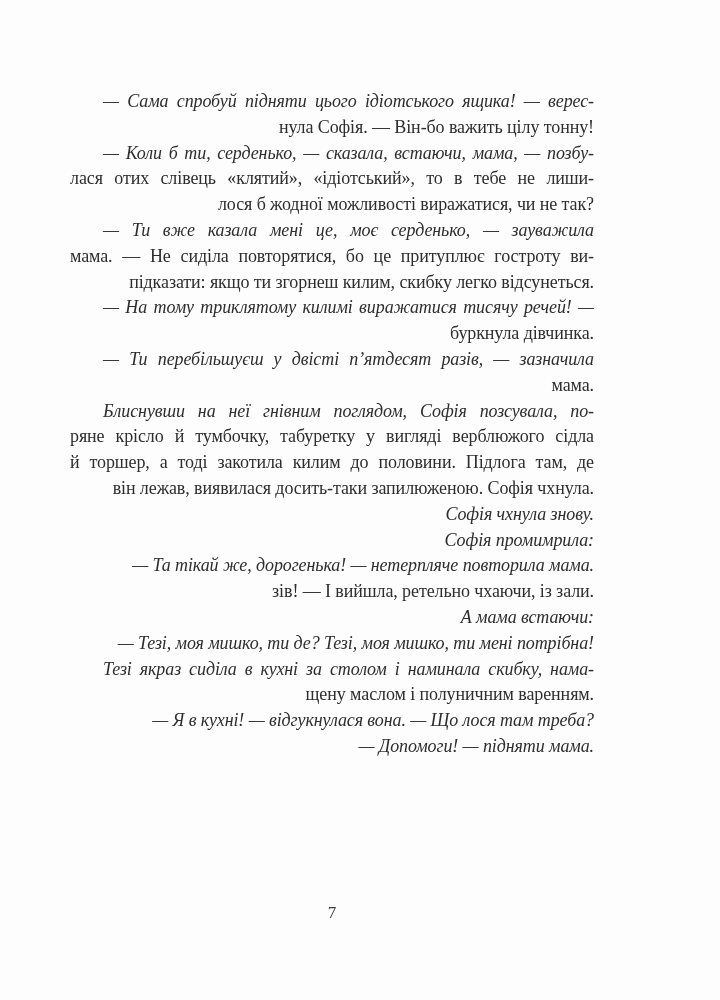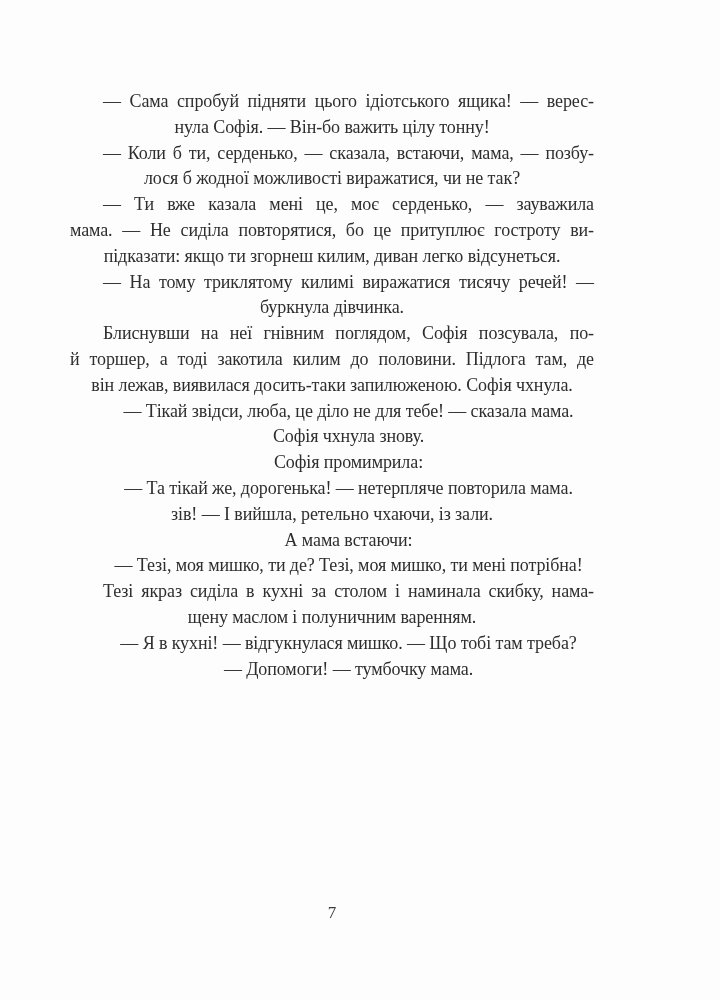--- a/index.html
+++ b/index.html
@@ -27,31 +27,32 @@
     width: 524px;
     font-size: 18px;
     line-height: 25.8px;
     letter-spacing: -0.1px;
     color: #2e2e2e;
   }
   .paragraph {
     margin: 0;
   }
   .line {
-    text-align: center;
+    text-align: right;
     white-space: normal;
   }
   
   .line.just {
     text-align: justify;
     text-align-last: justify;
   }
   
   .line.first {
     padding-left: 33px;
+    font-style: italic;
   }
   .page-number {
     position: absolute;
     left: 70px;
     top: 903px;
     width: 524px;
     text-align: center;
     font-size: 17px;
     color: #3c3c3c;
   }
@@ -60,38 +61,41 @@
 <body>
 
 <div class="page">
   <main class="text-block" id="text-block">
       <div class="paragraph">
         <div class="line first just">— Сама спробуй підняти цього ідіотського ящика! — верес-</div>
         <div class="line">нула Софія. — Він-бо важить цілу тонну!</div>
       </div>
       <div class="paragraph">
         <div class="line first just">— Коли б ти, серденько, — сказала, встаючи, мама, — позбу-</div>
+        <div class="line just">лася отих слівець «клятий», «ідіотський», то в тебе не лиши-</div>
         <div class="line">лося б жодної можливості виражатися, чи не так?</div>
       </div>
       <div class="paragraph">
         <div class="line first just">— Ти вже казала мені це, моє серденько, — зауважила</div>
         <div class="line just">мама. — Не сиділа повторятися, бо це притуплює гостроту ви-</div>
-        <div class="line">підказати: якщо ти згорнеш килим, диван легко відсунеться.</div>
+        <div class="line">підказати: якщо ти згорнеш килим, скибку легко відсунеться.</div>
       </div>
       <div class="paragraph">
         <div class="line first just">— На тому триклятому килимі виражатися тисячу речей! —</div>
         <div class="line">буркнула дівчинка.</div>
       </div>
       <div class="paragraph">
+        <div class="line first just">— Ти перебільшуєш у двісті п’ятдесят разів, — зазначила</div>
+        <div class="line">мама.</div>
+      </div>
+      <div class="paragraph">
         <div class="line first just">Блиснувши на неї гнівним поглядом, Софія позсувала, по-</div>
+        <div class="line just">ряне крісло й тумбочку, табуретку у вигляді верблюжого сідла</div>
         <div class="line just">й торшер, а тоді закотила килим до половини. Підлога там, де</div>
         <div class="line">він лежав, виявилася досить-таки запилюженою. Софія чхнула.</div>
-      </div>
-      <div class="paragraph">
-        <div class="line first">— Тікай звідси, люба, це діло не для тебе! — сказала мама.</div>
       </div>
       <div class="paragraph">
         <div class="line first">Софія чхнула знову.</div>
       </div>
       <div class="paragraph">
         <div class="line first">Софія промимрила:</div>
       </div>
       <div class="paragraph">
         <div class="line first">— Та тікай же, дорогенька! — нетерпляче повторила мама.</div>
       </div>
@@ -102,20 +106,20 @@
         <div class="line first">А мама встаючи:</div>
       </div>
       <div class="paragraph">
         <div class="line first">— Тезі, моя мишко, ти де? Тезі, моя мишко, ти мені потрібна!</div>
       </div>
       <div class="paragraph">
         <div class="line first just">Тезі якраз сиділа в кухні за столом і наминала скибку, нама-</div>
         <div class="line">щену маслом і полуничним варенням.</div>
       </div>
       <div class="paragraph">
-        <div class="line first">— Я в кухні! — відгукнулася мишко. — Що тобі там треба?</div>
+        <div class="line first">— Я в кухні! — відгукнулася вона. — Що лося там треба?</div>
       </div>
       <div class="paragraph">
-        <div class="line first">— Допомоги! — тумбочку мама.</div>
+        <div class="line first">— Допомоги! — підняти мама.</div>
       </div>
     </main>
   <div class="page-number">7</div>
 </div>
 
 </body></html>

